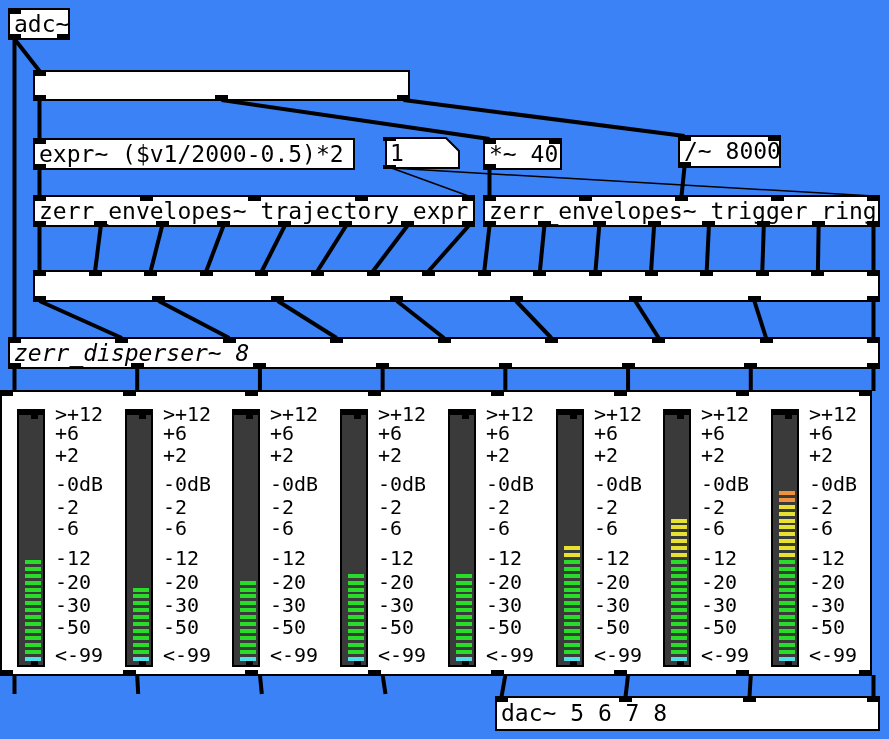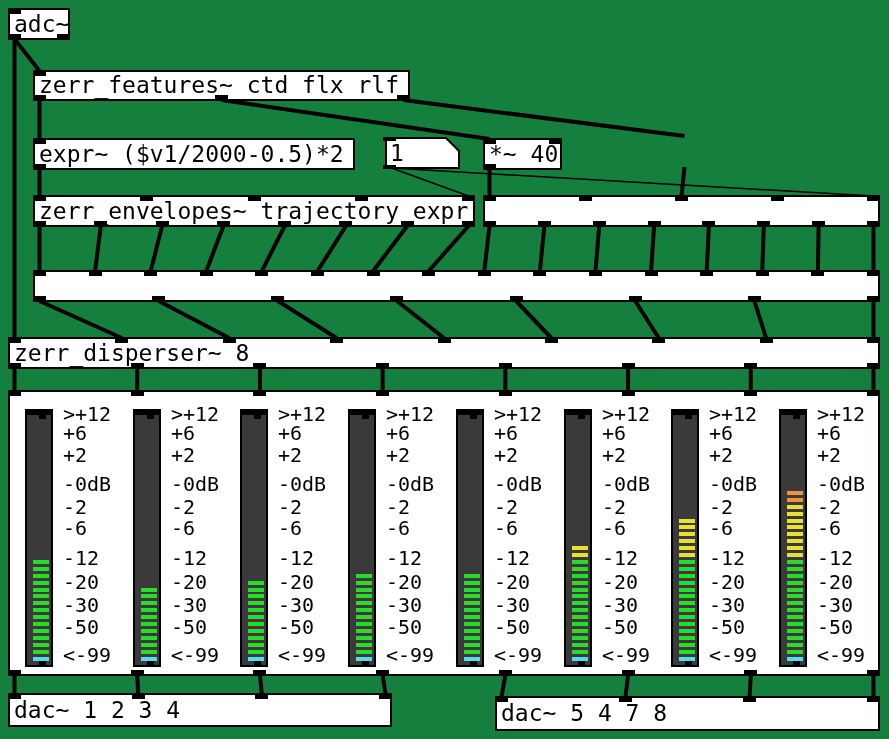--- a/index.html
+++ b/index.html
@@ -1,17 +1,17 @@
 <!DOCTYPE html>
 <html><head>
 <meta charset="utf-8">
 <style>
   html,body { margin:0; padding:0; background:#ffffff; }
   .canvas {
-    position:relative; width:889px; height:739px; background:#15803d;
+    position:relative; width:889px; height:739px; background:#3b82f6;
     font-family:"DejaVu Sans Mono","Liberation Mono",monospace;
     color:#000; overflow:hidden;
   }
   svg.wires { position:absolute; left:0; top:0; z-index:1; }
   .obj {
     position:absolute; background:#fff; border:2px solid #000;
     box-sizing:border-box; z-index:2; display:flex; align-items:center;
     padding-left:4px; font-size:23px; line-height:1; white-space:pre;
   }
   .numbox { border:none; background:transparent; padding:0; }
@@ -84,54 +84,57 @@
       <line x1="873.5" y1="301" x2="873.5" y2="338" stroke="#000000" stroke-width="4"></line>
       <line x1="873.5" y1="368" x2="873.5" y2="391" stroke="#000000" stroke-width="4"></line>
       <line x1="873.5" y1="675" x2="873.5" y2="697" stroke="#000000" stroke-width="4"></line>
     </svg>
 
   <div class="obj" style="left: 8px; top: 8px; width: 62px; height: 32px;">
     <span>adc~</span>
   <div class="nub" style="left: -2px; top: 0px;"></div><div class="nub" style="left: -2px; bottom: 0px;"></div><div class="nub" style="left: 47px; bottom: 0px;"></div></div>
 
   <div class="obj" style="left: 33px; top: 70px; width: 377px; height: 31px;">
-    <span>zerr_features~ ctd flx rlf</span>
   <div class="nub" style="left: -2px; top: 0px;"></div><div class="nub" style="left: -2px; bottom: 0px;"></div><div class="nub" style="left: 180px; bottom: 0px;"></div><div class="nub" style="left: 362px; bottom: 0px;"></div></div>
 
   <div class="obj" style="left: 33px; top: 138px; width: 322px; height: 32px;">
     <span>expr~ ($v1/2000-0.5)*2</span>
   <div class="nub" style="left: -2px; top: 0px;"></div><div class="nub" style="left: -2px; bottom: 0px;"></div></div>
 
   <div class="obj numbox" style="left: 385px; top: 137px; width: 75px; height: 32px;">
     <svg width="75" height="32">
       <path d="M1 1 H61 L74 14 V31 H1 Z" fill="#ffffff" stroke="#000000" stroke-width="2"></path>
     </svg>
     <span class="numtxt">1</span>
   <div class="nub" style="left: -2px; top: 0px;"></div><div class="nub" style="left: -2px; bottom: 0px;"></div></div>
 
   <div class="obj" style="left: 483px; top: 138px; width: 79px; height: 32px;">
     <span>*~ 40</span>
   <div class="nub" style="left: -2px; top: 0px;"></div><div class="nub" style="left: 64px; top: 0px;"></div><div class="nub" style="left: -2px; bottom: 0px;"></div></div>
 
+  <div class="obj" style="left: 678px; top: 135px; width: 103px; height: 33px;">
+    <span>/~ 8000</span>
+  <div class="nub" style="left: -2px; top: 0px;"></div><div class="nub" style="left: 88px; top: 0px;"></div><div class="nub" style="left: -2px; bottom: 0px;"></div></div>
 
   <div class="obj" style="left: 33px; top: 195px; width: 442px; height: 32px;">
     <span>zerr_envelopes~ trajectory expr</span>
   <div class="nub" style="left: -2px; top: 0px;"></div><div class="nub" style="left: 105.25px; top: 0px;"></div><div class="nub" style="left: 212.5px; top: 0px;"></div><div class="nub" style="left: 319.75px; top: 0px;"></div><div class="nub" style="left: 427px; top: 0px;"></div><div class="nub" style="left: -2px; bottom: 0px;"></div><div class="nub" style="left: 59.2857px; bottom: 0px;"></div><div class="nub" style="left: 120.571px; bottom: 0px;"></div><div class="nub" style="left: 181.857px; bottom: 0px;"></div><div class="nub" style="left: 243.143px; bottom: 0px;"></div><div class="nub" style="left: 304.429px; bottom: 0px;"></div><div class="nub" style="left: 365.714px; bottom: 0px;"></div><div class="nub" style="left: 427px; bottom: 0px;"></div></div>
 
   <div class="obj" style="left: 483px; top: 195px; width: 397px; height: 32px;">
+    <span>zerr_envelopes~ trigger ring</span>
   <div class="nub" style="left: -2px; top: 0px;"></div><div class="nub" style="left: 94px; top: 0px;"></div><div class="nub" style="left: 190px; top: 0px;"></div><div class="nub" style="left: 286px; top: 0px;"></div><div class="nub" style="left: 382px; top: 0px;"></div><div class="nub" style="left: -2px; bottom: 0px;"></div><div class="nub" style="left: 52.8571px; bottom: 0px;"></div><div class="nub" style="left: 107.714px; bottom: 0px;"></div><div class="nub" style="left: 162.571px; bottom: 0px;"></div><div class="nub" style="left: 217.429px; bottom: 0px;"></div><div class="nub" style="left: 272.286px; bottom: 0px;"></div><div class="nub" style="left: 327.143px; bottom: 0px;"></div><div class="nub" style="left: 382px; bottom: 0px;"></div></div>
 
   <div class="obj" style="left: 33px; top: 270px; width: 847px; height: 32px;">
   <div class="nub" style="left: -2px; top: 0px;"></div><div class="nub" style="left: 53.6px; top: 0px;"></div><div class="nub" style="left: 109.2px; top: 0px;"></div><div class="nub" style="left: 164.8px; top: 0px;"></div><div class="nub" style="left: 220.4px; top: 0px;"></div><div class="nub" style="left: 276px; top: 0px;"></div><div class="nub" style="left: 331.6px; top: 0px;"></div><div class="nub" style="left: 387.2px; top: 0px;"></div><div class="nub" style="left: 442.8px; top: 0px;"></div><div class="nub" style="left: 498.4px; top: 0px;"></div><div class="nub" style="left: 554px; top: 0px;"></div><div class="nub" style="left: 609.6px; top: 0px;"></div><div class="nub" style="left: 665.2px; top: 0px;"></div><div class="nub" style="left: 720.8px; top: 0px;"></div><div class="nub" style="left: 776.4px; top: 0px;"></div><div class="nub" style="left: 832px; top: 0px;"></div><div class="nub" style="left: -2px; bottom: 0px;"></div><div class="nub" style="left: 117.143px; bottom: 0px;"></div><div class="nub" style="left: 236.286px; bottom: 0px;"></div><div class="nub" style="left: 355.429px; bottom: 0px;"></div><div class="nub" style="left: 474.571px; bottom: 0px;"></div><div class="nub" style="left: 593.714px; bottom: 0px;"></div><div class="nub" style="left: 712.857px; bottom: 0px;"></div><div class="nub" style="left: 832px; bottom: 0px;"></div></div>
 
-  <div class="obj" style="left: 8px; top: 337px; width: 872px; height: 32px;">
+  <div class="obj" style="left: 8px; top: 337px; width: 872px; height: 32px; font-style: italic;">
     <span>zerr_disperser~ 8</span>
   <div class="nub" style="left: -2px; top: 0px;"></div><div class="nub" style="left: 105.375px; top: 0px;"></div><div class="nub" style="left: 212.75px; top: 0px;"></div><div class="nub" style="left: 320.125px; top: 0px;"></div><div class="nub" style="left: 427.5px; top: 0px;"></div><div class="nub" style="left: 534.875px; top: 0px;"></div><div class="nub" style="left: 642.25px; top: 0px;"></div><div class="nub" style="left: 749.625px; top: 0px;"></div><div class="nub" style="left: 857px; top: 0px;"></div><div class="nub" style="left: -2px; bottom: 0px;"></div><div class="nub" style="left: 120.714px; bottom: 0px;"></div><div class="nub" style="left: 243.429px; bottom: 0px;"></div><div class="nub" style="left: 366.143px; bottom: 0px;"></div><div class="nub" style="left: 488.857px; bottom: 0px;"></div><div class="nub" style="left: 611.571px; bottom: 0px;"></div><div class="nub" style="left: 734.286px; bottom: 0px;"></div><div class="nub" style="left: 857px; bottom: 0px;"></div></div>
 
-  <div class="meters" id="meters" style="left: 8px; top: 390px; width: 872px; height: 286px;">
+  <div class="meters" id="meters" style="left: 0; top: 390px; width: 872px; height: 286px;">
       <div class="nub" style="left: -2px; top: 0px;"></div>
       <div class="nub" style="left: 120.714px; top: 0px;"></div>
       <div class="nub" style="left: 243.429px; top: 0px;"></div>
       <div class="nub" style="left: 366.143px; top: 0px;"></div>
       <div class="nub" style="left: 488.857px; top: 0px;"></div>
       <div class="nub" style="left: 611.571px; top: 0px;"></div>
       <div class="nub" style="left: 734.286px; top: 0px;"></div>
       <div class="nub" style="left: 857px; top: 0px;"></div>
       <div class="nub" style="left: -2px; bottom: 0px;"></div>
       <div class="nub" style="left: 120.714px; bottom: 0px;"></div>
@@ -391,21 +394,18 @@
       <div class="mlabel" style="left: 807px; top: 80px;">-0dB</div>
       <div class="mlabel" style="left: 807px; top: 103px;">-2</div>
       <div class="mlabel" style="left: 807px; top: 124px;">-6</div>
       <div class="mlabel" style="left: 807px; top: 154px;">-12</div>
       <div class="mlabel" style="left: 807px; top: 178px;">-20</div>
       <div class="mlabel" style="left: 807px; top: 201px;">-30</div>
       <div class="mlabel" style="left: 807px; top: 223px;">-50</div>
       <div class="mlabel" style="left: 807px; top: 251px;">&lt;-99</div>
     </div>
 
-  <div class="obj" style="left: 8px; top: 693px; width: 384px; height: 34px;">
-    <span>dac~ 1 2 3 4</span>
-  <div class="nub" style="left: -2px; top: 0px;"></div><div class="nub" style="left: 121.667px; top: 0px;"></div><div class="nub" style="left: 245.333px; top: 0px;"></div><div class="nub" style="left: 369px; top: 0px;"></div></div>
 
   <div class="obj" style="left: 495px; top: 696px; width: 385px; height: 35px;">
-    <span>dac~ 5 4 7 8</span>
+    <span>dac~ 5 6 7 8</span>
   <div class="nub" style="left: -2px; top: 0px;"></div><div class="nub" style="left: 122px; top: 0px;"></div><div class="nub" style="left: 246px; top: 0px;"></div><div class="nub" style="left: 370px; top: 0px;"></div></div>
 
 </div>
 
 </body></html>

